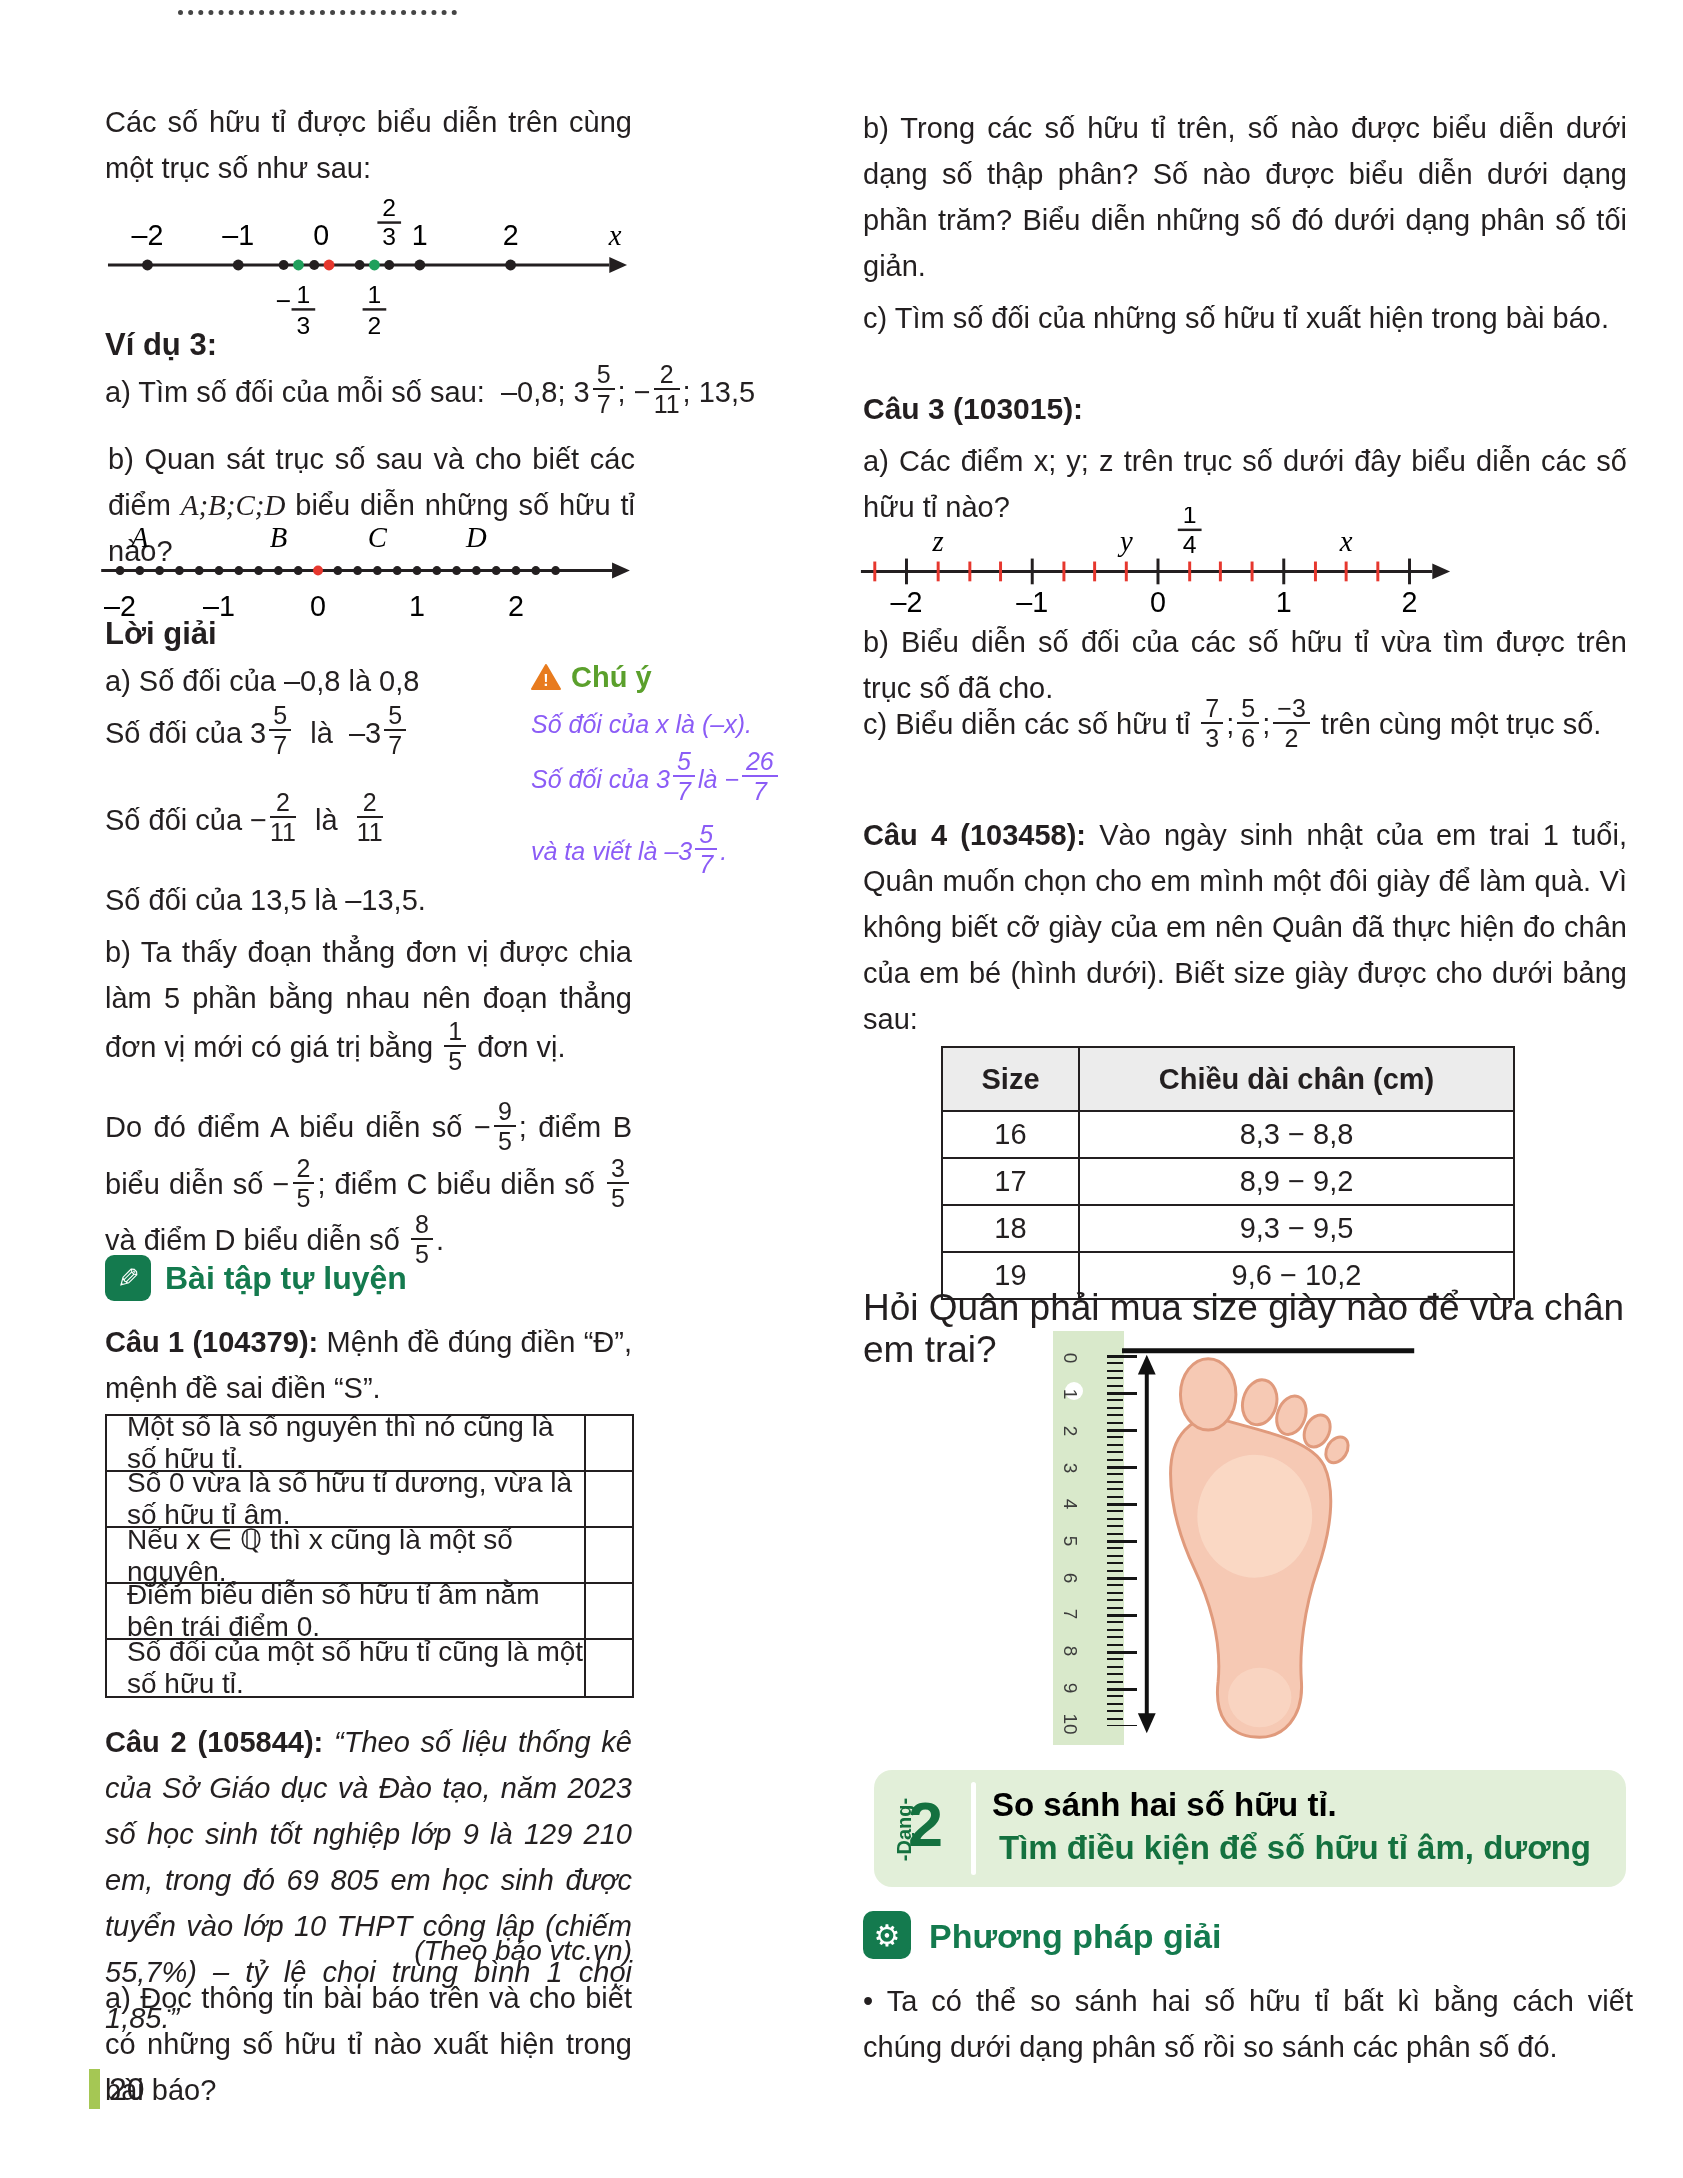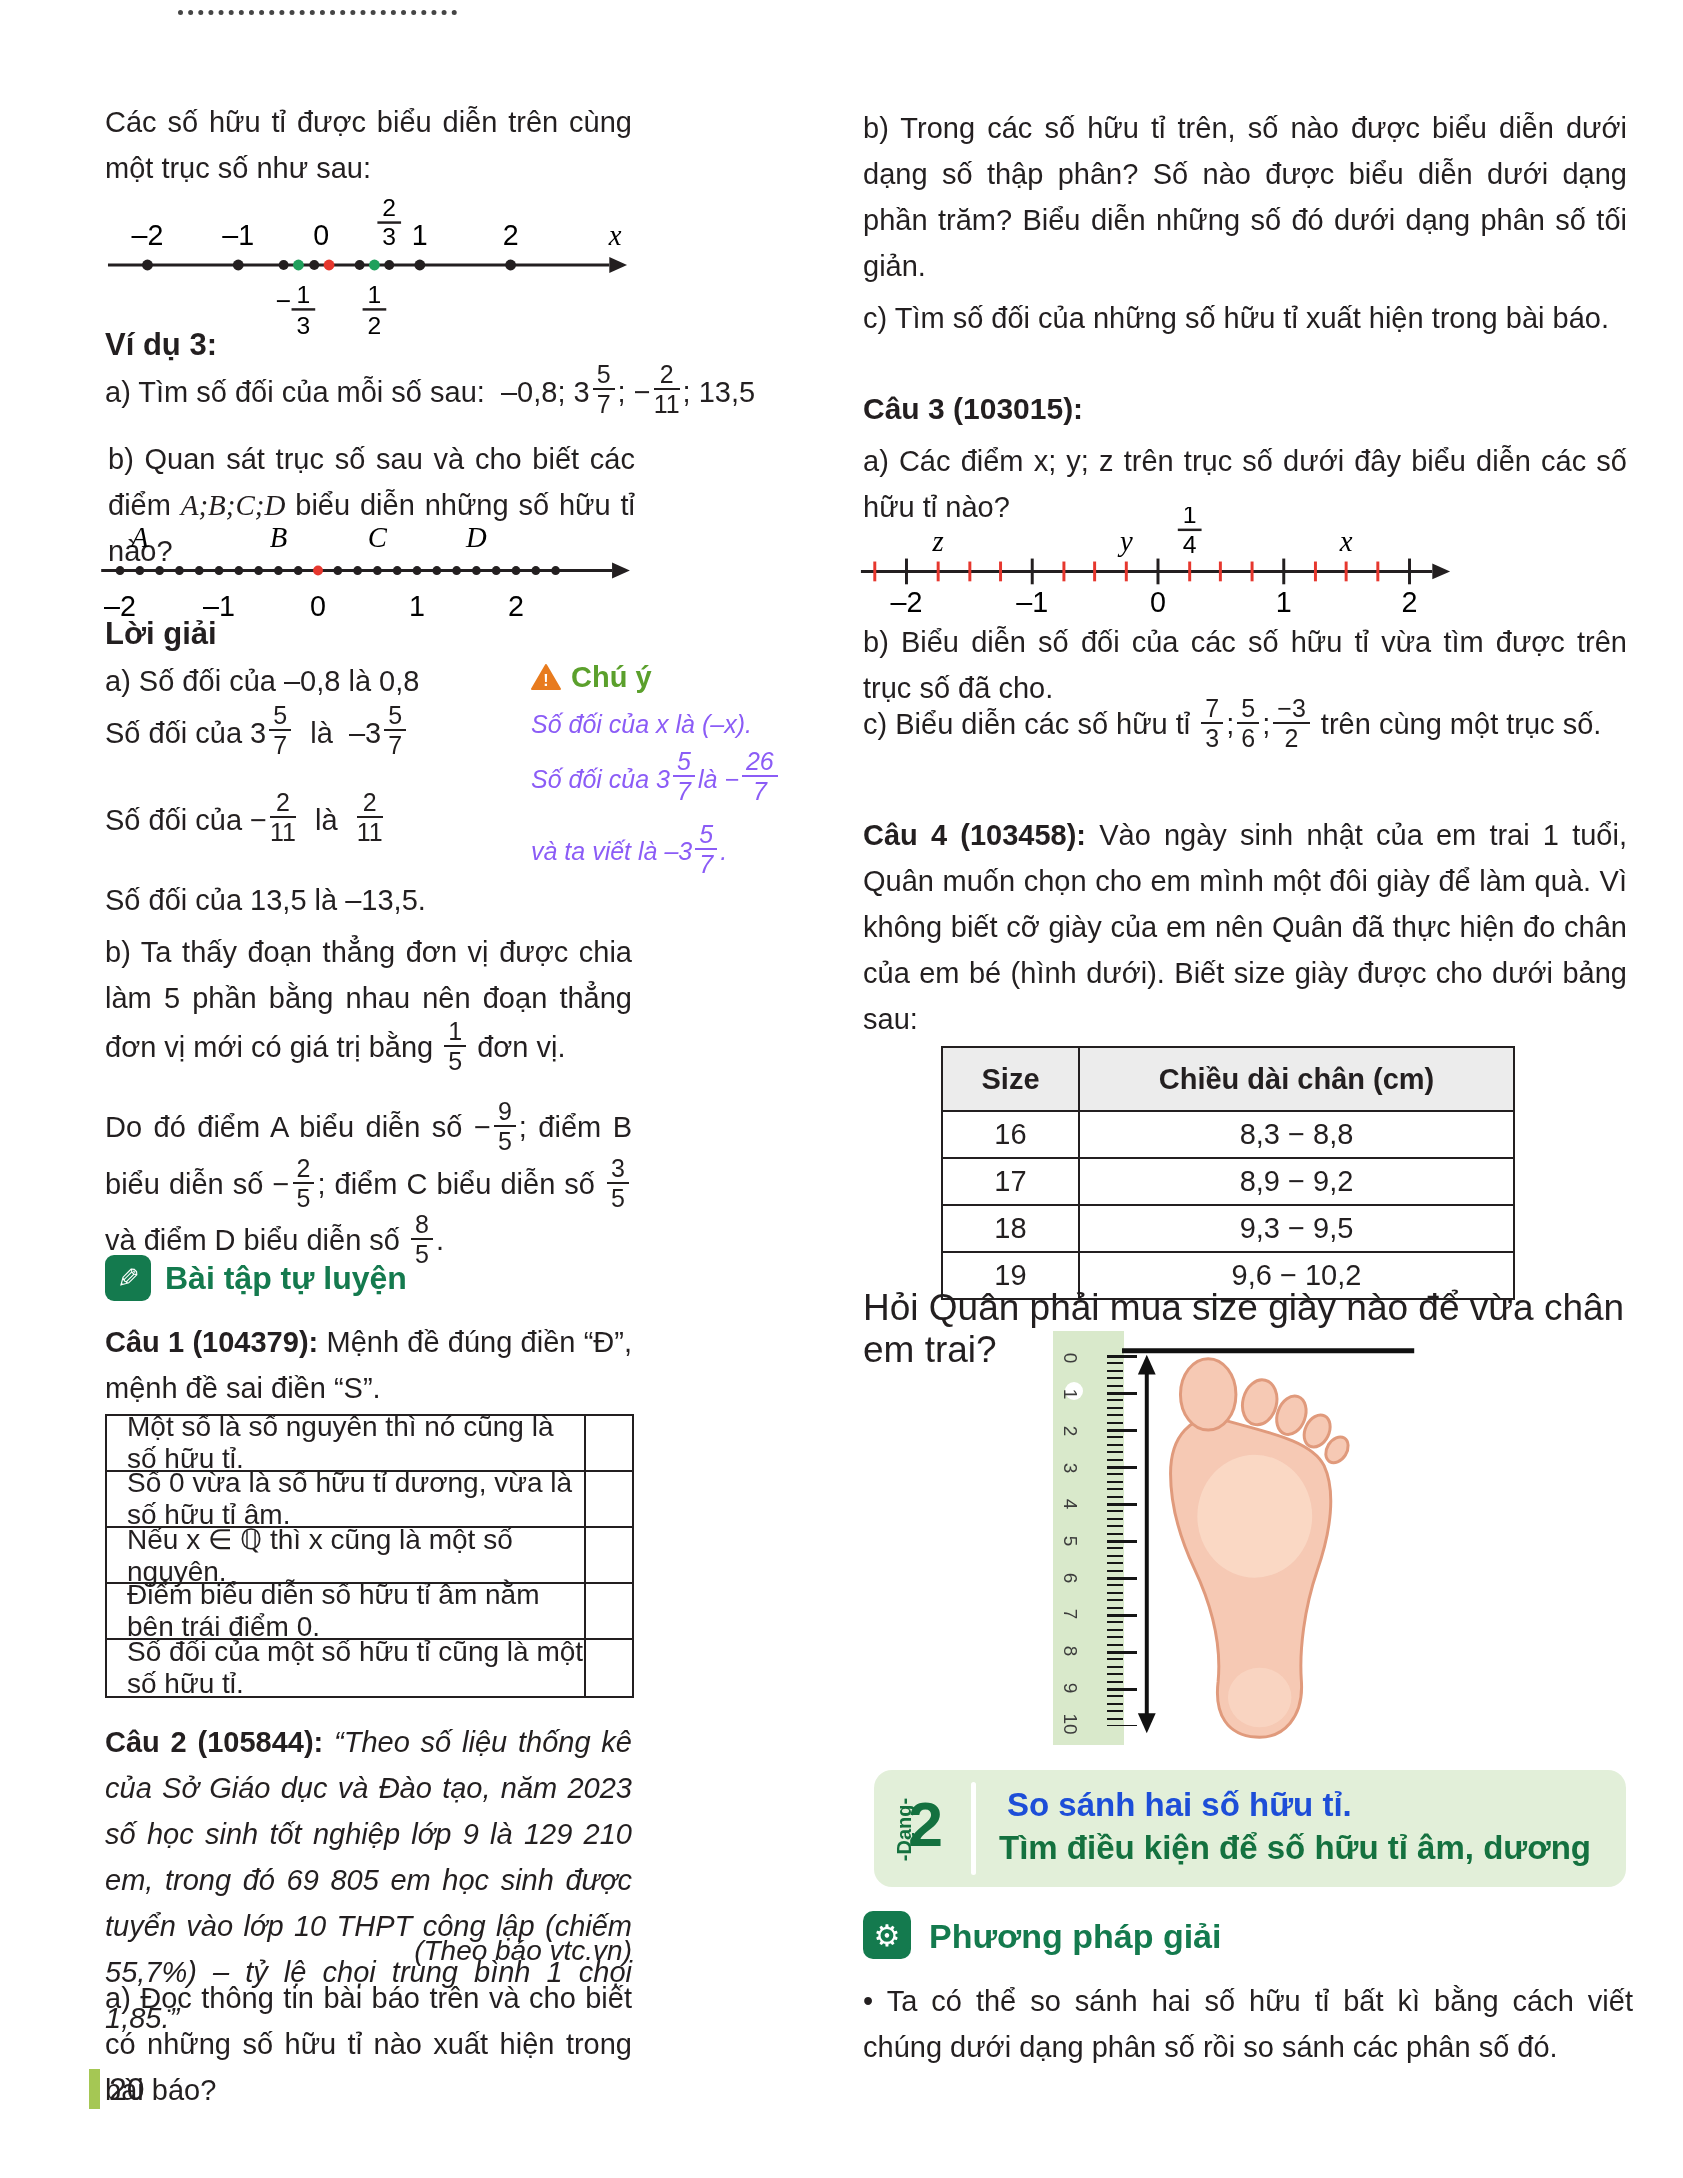--- a/index.html
+++ b/index.html
@@ -43,21 +43,21 @@
   .ruler-hole{position:absolute;left:12px;top:51px;width:18px;height:18px;border-radius:50%;background:#fff}
   .rnum{position:absolute;left:4px;width:26px;text-align:center;transform:rotate(90deg);font-size:19px;color:#3c3c3c}
   .ticks-mm{position:absolute;left:54px;top:24px;width:16px;height:368px;background:repeating-linear-gradient(to bottom,#161616 0 2px,transparent 2px 7.4px)}
   .ticks-cm{position:absolute;left:54px;top:24px;width:30px;height:371px;background:repeating-linear-gradient(to bottom,#161616 0 3px,transparent 3px 37px)}
   .figsvg{position:absolute;left:0;top:0}
   
   .banner{position:absolute;left:874px;top:1770px;width:752px;height:117px;background:#e2efd9;border-radius:18px}
   .dang-tag{position:absolute;left:-24px;top:48px;width:109px;text-align:center;transform:rotate(-90deg);font-weight:bold;font-size:20px;color:#14713f}
   .dang-num{position:absolute;left:34px;top:18px;font-size:63px;font-weight:bold;color:#14713f}
   .dang-div{position:absolute;left:97px;top:12px;width:5px;height:93px;background:#fff;border-radius:3px}
-  .dang-t1{position:absolute;left:133px;top:16px;font-size:33px;font-weight:bold;color:#1d4ed8}
+  .dang-t1{position:absolute;left:118px;top:16px;font-size:33px;font-weight:bold;color:#000000}
   .dang-t2{position:absolute;left:125px;top:59px;font-size:33px;font-weight:bold;color:#14713f}
   
   .ppg-ic{position:absolute;left:863px;top:1911px;width:48px;height:48px;border-radius:10px;background:#147a4e;display:flex;align-items:center;justify-content:center}
   .ppg-ic span{font-family:"DejaVu Sans",sans-serif;color:#fff;font-size:30px}
   .ppg-title{position:absolute;left:929px;top:1917px;font-size:34px;font-weight:bold;color:#147a4e}
   
   .pgbar{position:absolute;left:89px;top:2069px;width:11px;height:40px;background:#a5c754}
   .pgnum{position:absolute;left:109px;top:2071px;font-size:32px}
   svg{font-family:"Liberation Sans",sans-serif}
   .sourceline{text-align:right;font-style:italic;font-size:28px}

